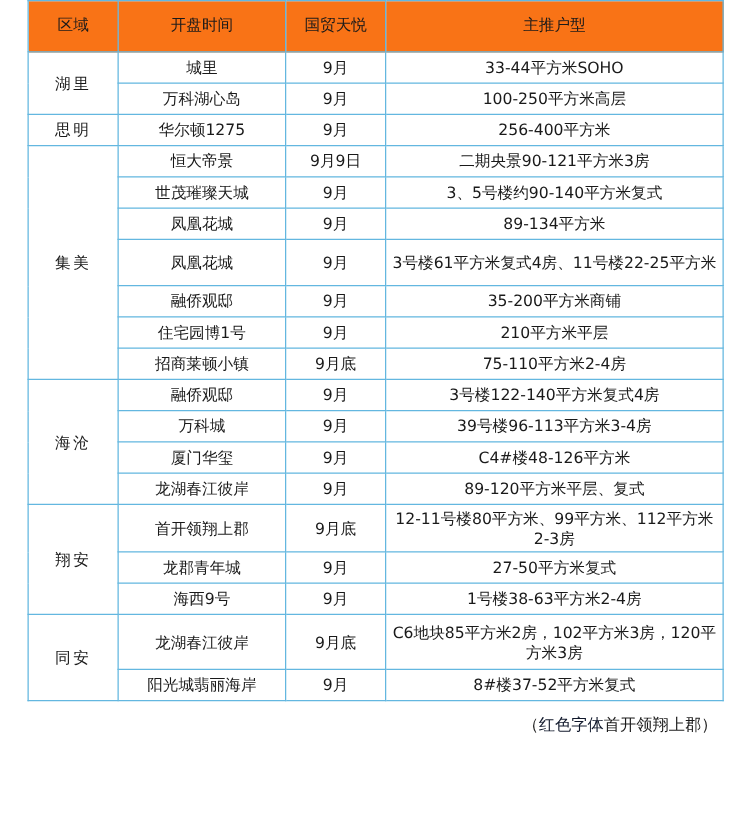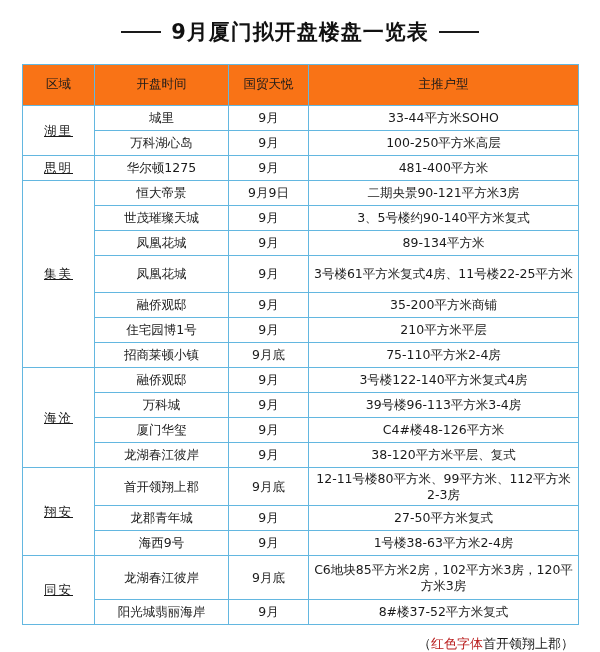--- a/index.html
+++ b/index.html
@@ -71,21 +71,20 @@
     font-weight: bold;
     font-size: 14px;
     height: 34px;
     color: #111111;
     font-family: Liberation Serif, serif;
   }
   td.region {
     font-size: 15px;
     letter-spacing: 2px;
     color: #111111;
-    text-decoration: underline;
   }
   td.name {
     font-size: 13.5px;
   }
   td.date {
     font-size: 13px;
   }
   td.layout {
     font-size: 12.5px;
     padding-left: 4px;
@@ -105,34 +104,29 @@
   col.c-layout { width: 270px; }
 
   
   .footnote {
     padding: 10px 26px 0 0;
     text-align: right;
     font-size: 13px;
     color: #1a1a1a;
   }
   .footnote .fn-red {
-    color: #b91c1c;
+    color: #0f172a;
     text-align: center;
   }
 </style>
 </head>
 <body>
 
 <div class="page">
 
-  <div class="title-row">
-    <div class="title-rule"></div>
-    <div class="title-text">9月厦门拟开盘楼盘一览表</div>
-    <div class="title-rule"></div>
-  </div>
 
   <div class="table-wrap">
     <table class="listing">
       <colgroup>
         <col class="c-region">
         <col class="c-name">
         <col class="c-date">
         <col class="c-layout">
       </colgroup>
       <thead>
@@ -152,21 +146,21 @@
           </tr>
           <tr class="row">
             <td class="name">万科湖心岛</td>
             <td class="date">9月</td>
             <td class="layout">100-250平方米高层</td>
           </tr>
           <tr class="row">
             <td class="region" rowspan="1">思明</td>
             <td class="name">华尔顿1275</td>
             <td class="date">9月</td>
-            <td class="layout">481-400平方米</td>
+            <td class="layout">256-400平方米</td>
           </tr>
           <tr class="row">
             <td class="region" rowspan="7">集美</td>
             <td class="name">恒大帝景</td>
             <td class="date">9月9日</td>
             <td class="layout">二期央景90-121平方米3房</td>
           </tr>
           <tr class="row">
             <td class="name new-project">世茂璀璨天城</td>
             <td class="date">9月</td>
@@ -209,21 +203,21 @@
             <td class="layout">39号楼96-113平方米3-4房</td>
           </tr>
           <tr class="row">
             <td class="name">厦门华玺</td>
             <td class="date">9月</td>
             <td class="layout">C4#楼48-126平方米</td>
           </tr>
           <tr class="row">
             <td class="name new-project">龙湖春江彼岸</td>
             <td class="date">9月</td>
-            <td class="layout">38-120平方米平层、复式</td>
+            <td class="layout">89-120平方米平层、复式</td>
           </tr>
           <tr class="row tall">
             <td class="region" rowspan="3">翔安</td>
             <td class="name">首开领翔上郡</td>
             <td class="date">9月底</td>
             <td class="layout">12-11号楼80平方米、99平方米、112平方米2-3房</td>
           </tr>
           <tr class="row">
             <td class="name new-project">龙郡青年城</td>
             <td class="date">9月</td>

